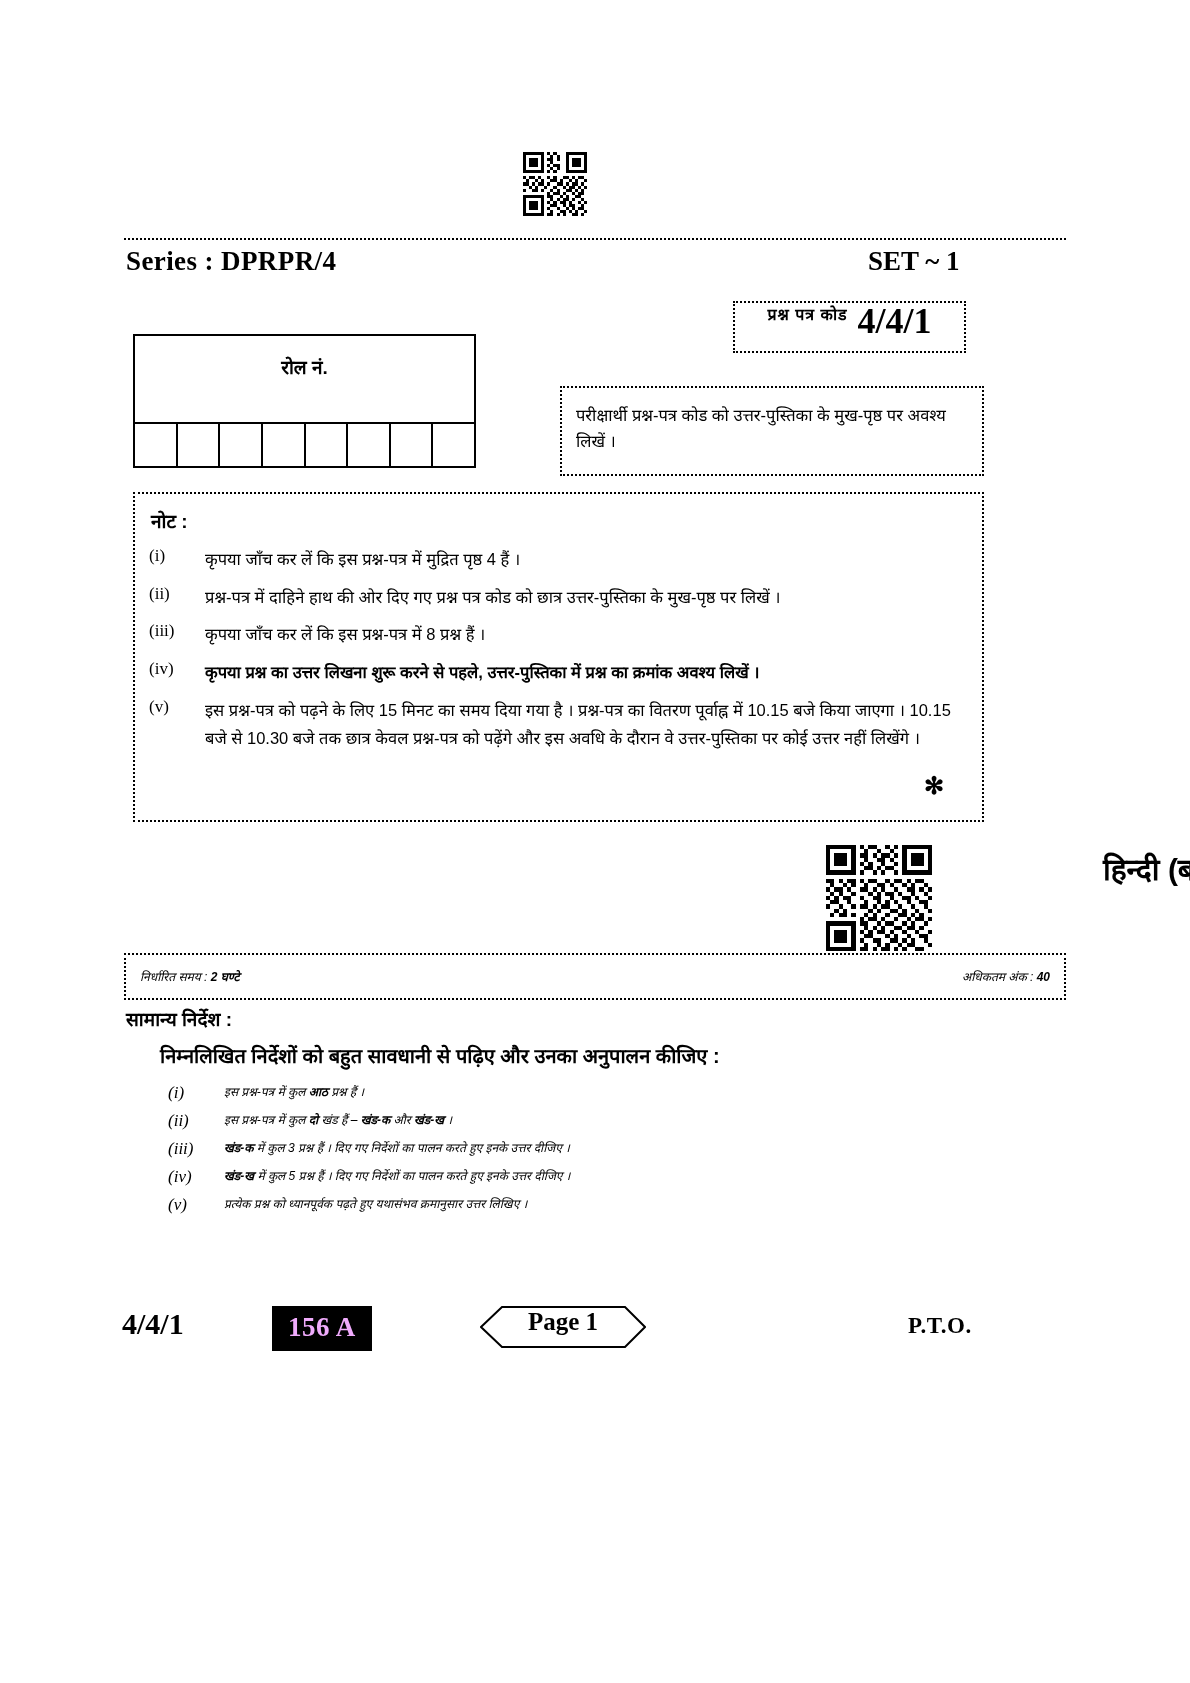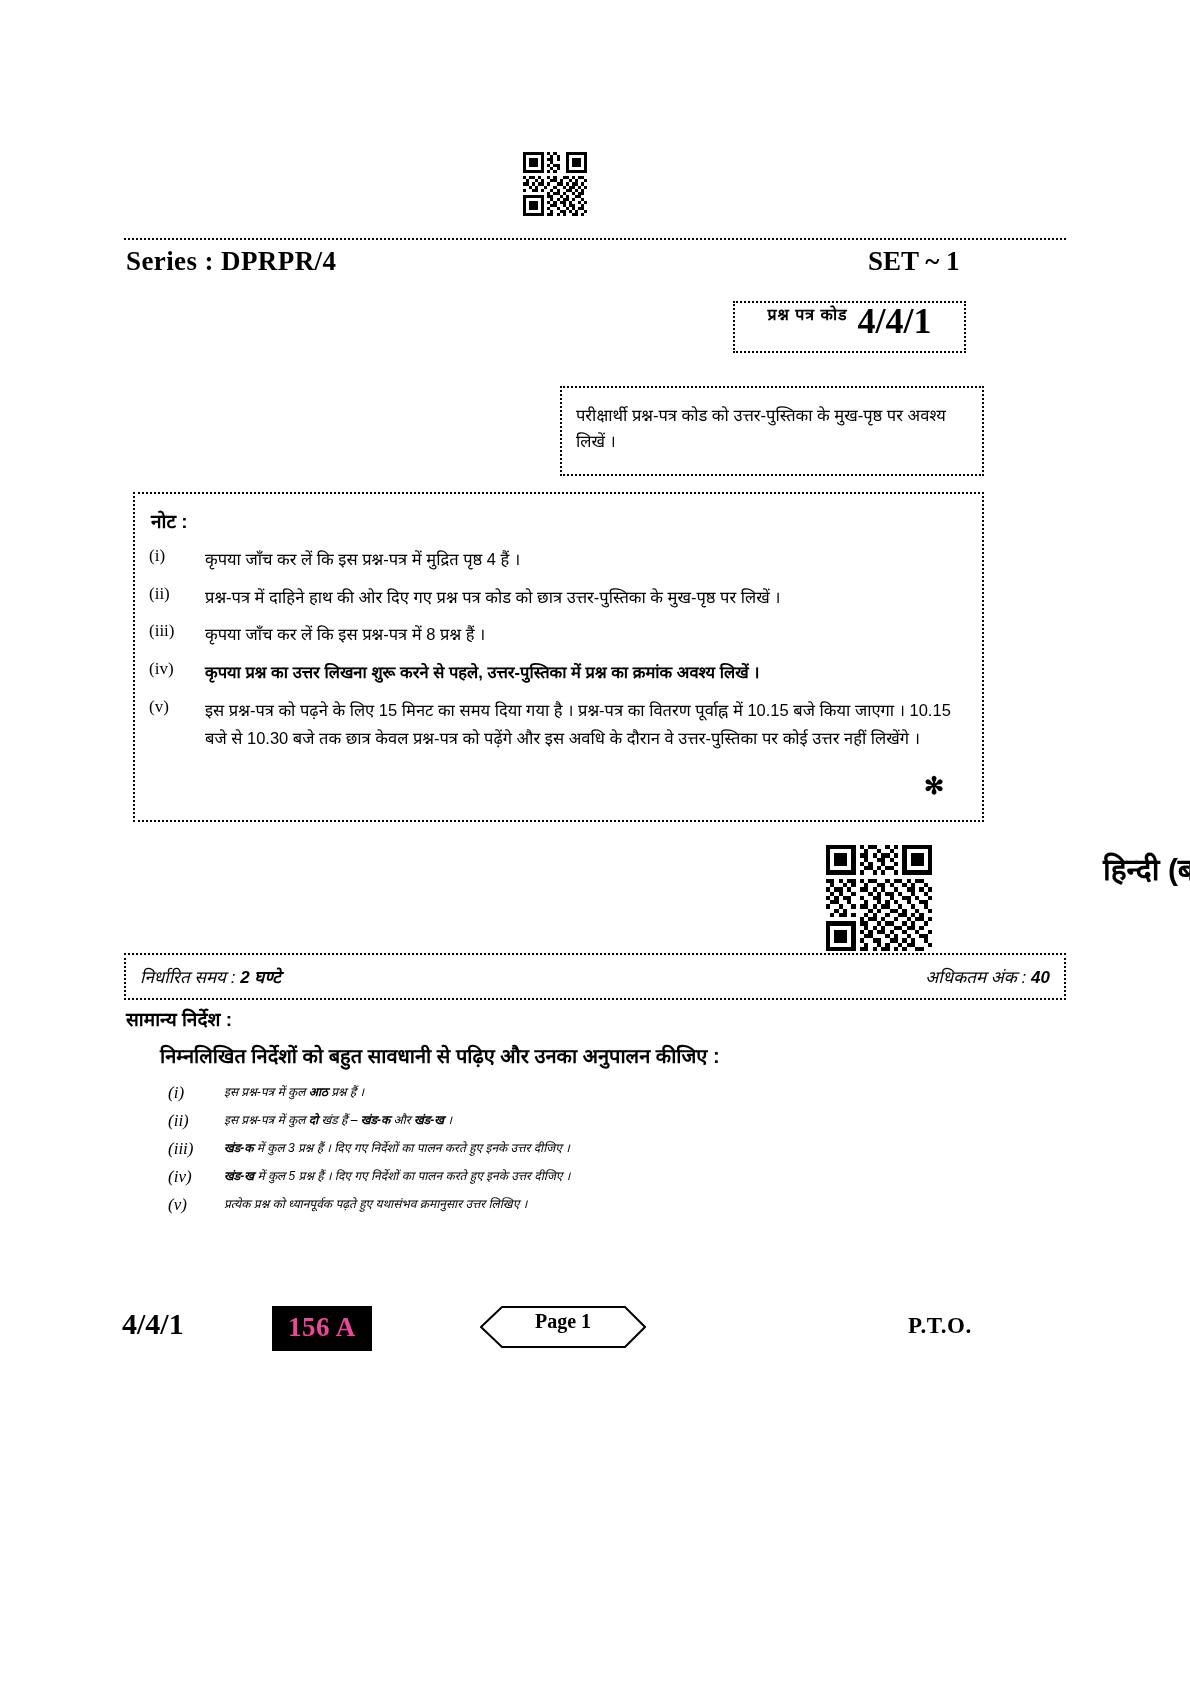--- a/index.html
+++ b/index.html
@@ -209,21 +209,21 @@
     top: 953px;
     width: 942px;
     height: 47px;
     border: 2px dotted #000;
     box-sizing: border-box;
     display: flex;
     align-items: center;
     justify-content: space-between;
     padding: 0 14px;
     font-family: "Liberation Sans", "DejaVu Sans", sans-serif;
-    font-size: 17px;
+    font-size: 12px;
     font-style: italic;
   }
   .tm-box b { font-weight: bold; font-style: italic; }
 
   
   .gi-head {
     position: absolute;
     left: 126px;
     top: 1006px;
     font-family: "Liberation Sans", "DejaVu Sans", sans-serif;
@@ -273,21 +273,21 @@
     left: 122px;
     top: 1307px;
     font-size: 30px;
     font-weight: bold;
   }
   .f-badge {
     position: absolute;
     left: 272px;
     top: 1306px;
     background: #000;
-    color: #ec4899;
+    color: #f0abfc;
     padding: 6px 16px 8px 16px;
     font-size: 27px;
     font-weight: bold;
     letter-spacing: .5px;
   }
   .f-page {
     position: absolute;
     left: 480px;
     top: 1306px;
     width: 166px;
@@ -295,21 +295,21 @@
   }
   .f-page svg { display:block; }
   .f-page .ptext {
     position: absolute;
     left: 0; top: 0;
     width: 166px;
     height: 31px;
     display: flex;
     align-items: center;
     justify-content: center;
-    font-size: 20px;
+    font-size: 25px;
     font-weight: bold;
   }
   .f-pto {
     position: absolute;
     left: 908px;
     top: 1313px;
     font-size: 23px;
     font-weight: bold;
     letter-spacing: .5px;
   }
@@ -437,20 +437,33 @@
   <div class="top-rule"></div>
 
   <div class="series">Series : DPRPR/4</div>
   <div class="setlabel">SET ~ 1</div>
 
   <div class="code-box">
     <span class="lbl">प्रश्न पत्र  कोड</span>
     <span class="val">4/4/1</span>
   </div>
 
+  <div class="roll-box">
+    <div class="roll-label">रोल नं.</div>
+    <div class="roll-cells" id="rollCells">
+        <div></div>
+        <div></div>
+        <div></div>
+        <div></div>
+        <div></div>
+        <div></div>
+        <div></div>
+        <div></div>
+      </div>
+  </div>
 
   <div class="code-note">परीक्षार्थी प्रश्न-पत्र कोड को उत्तर-पुस्तिका के मुख-पृष्ठ पर अवश्य लिखें ।</div>
 
   <div class="note-box">
     <div class="note-title">नोट :</div>
     <div id="noteList">
         <div class="note-row">
           <span class="rn">(i)</span>
           <span class="rt">कृपया जाँच कर लें कि इस प्रश्न-पत्र में मुद्रित पृष्ठ 4 हैं ।</span>
         </div>

